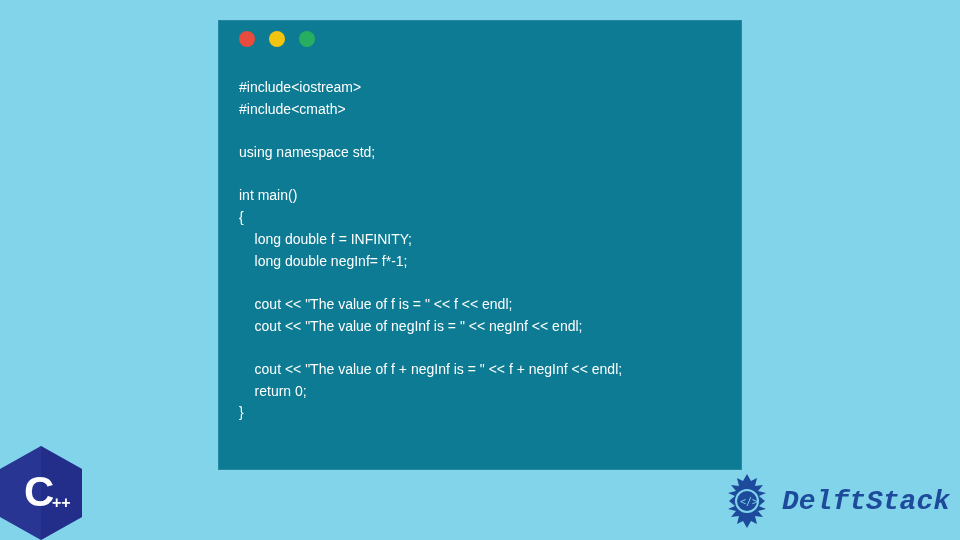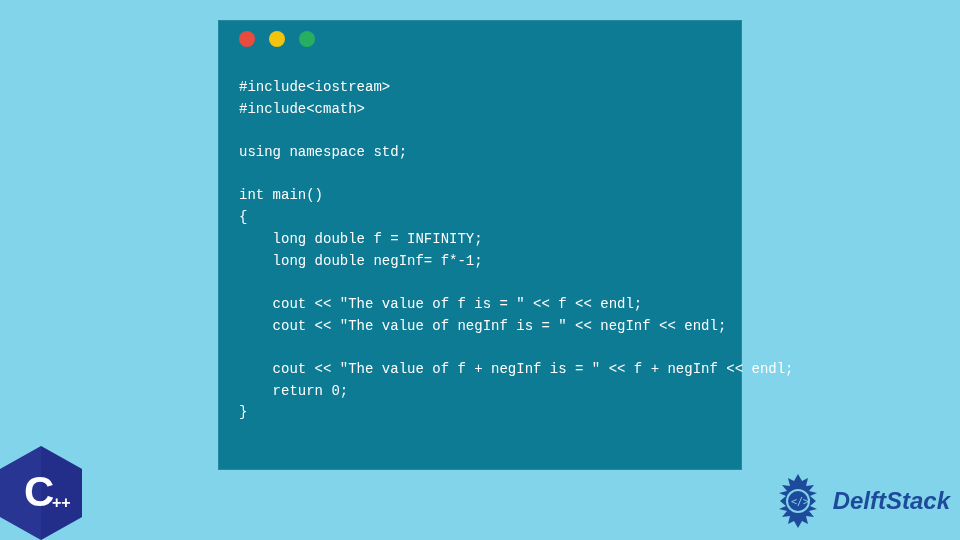--- a/index.html
+++ b/index.html
@@ -27,21 +27,21 @@
   }
   .tl-dot {
     width: 16px; height: 16px; border-radius: 50%;
   }
   .dot-red { background: #e74c3c; }
   .dot-yellow { background: #f1c40f; }
   .dot-green { background: #27ae60; }
   .code-body {
     padding: 20px 4px 12px 20px;
     color: #ffffff;
-    font-family: Liberation Mono, monospace;
+    font-family: Liberation Sans, sans-serif;
     font-size: 14px;
     line-height: 1.55;
     white-space: pre;
   }
   .cpp-badge {
     position: absolute;
     left: 0;
     bottom: 0;
     width: 82px;
     height: 94px;
@@ -59,22 +59,22 @@
   }
   .delft-logo {
     position: absolute;
     right: 10px;
     bottom: 10px;
     display: flex;
     align-items: center;
     gap: 6px;
   }
   .delft-text {
-    font-family: Liberation Sans, sans-serif;
-    font-size: 24px;
+    font-family: Liberation Mono, monospace;
+    font-size: 28px;
     font-style: italic;
     color: #1d4a9a;
     font-weight: 600;
   }
 </style>
 </head>
 <body>
 
 <div class="code-window">
   <div class="titlebar">

